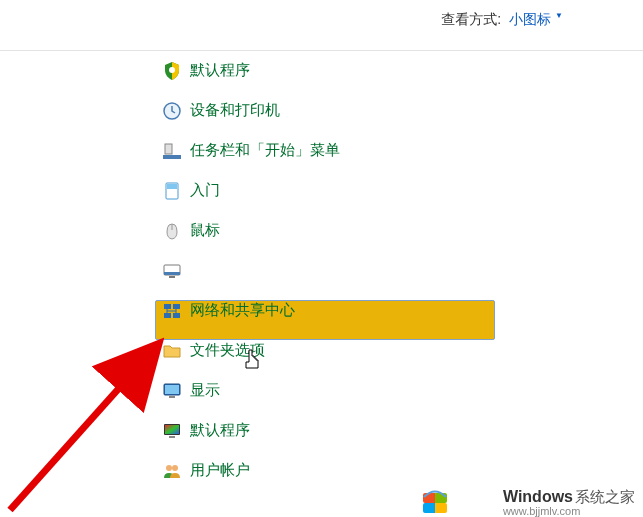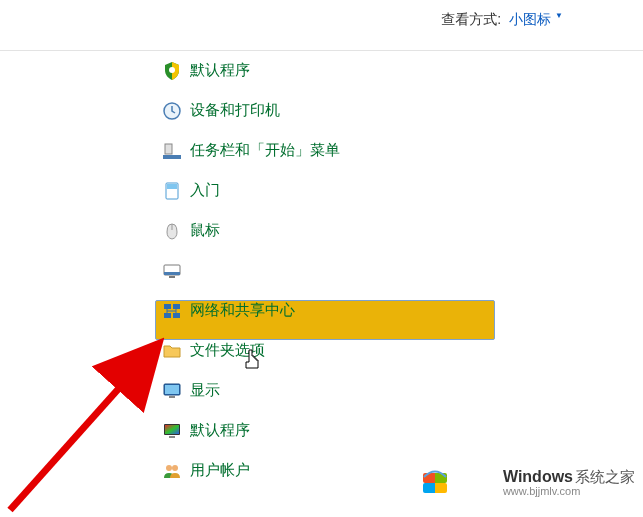--- a/index.html
+++ b/index.html
@@ -63,21 +63,21 @@
     position: absolute;
     left: -10px;
     top: 220px;
     width: 200px;
     height: 300px;
     pointer-events: none;
   }
   .watermark {
     position: absolute;
     right: 8px;
-    bottom: 20px;
+    bottom: 0;
     display: flex;
     align-items: center;
     font-size: 14px;
     gap: 48px;
   }
   .watermark .logo {
     width: 28px; height: 28px; margin-right: 6px;
   }
   .watermark .t1 { color: #333; font-weight: bold; font-size: 16px; }
   .watermark .t2 { color: #555; font-size: 15px; margin-left: 2px; }

